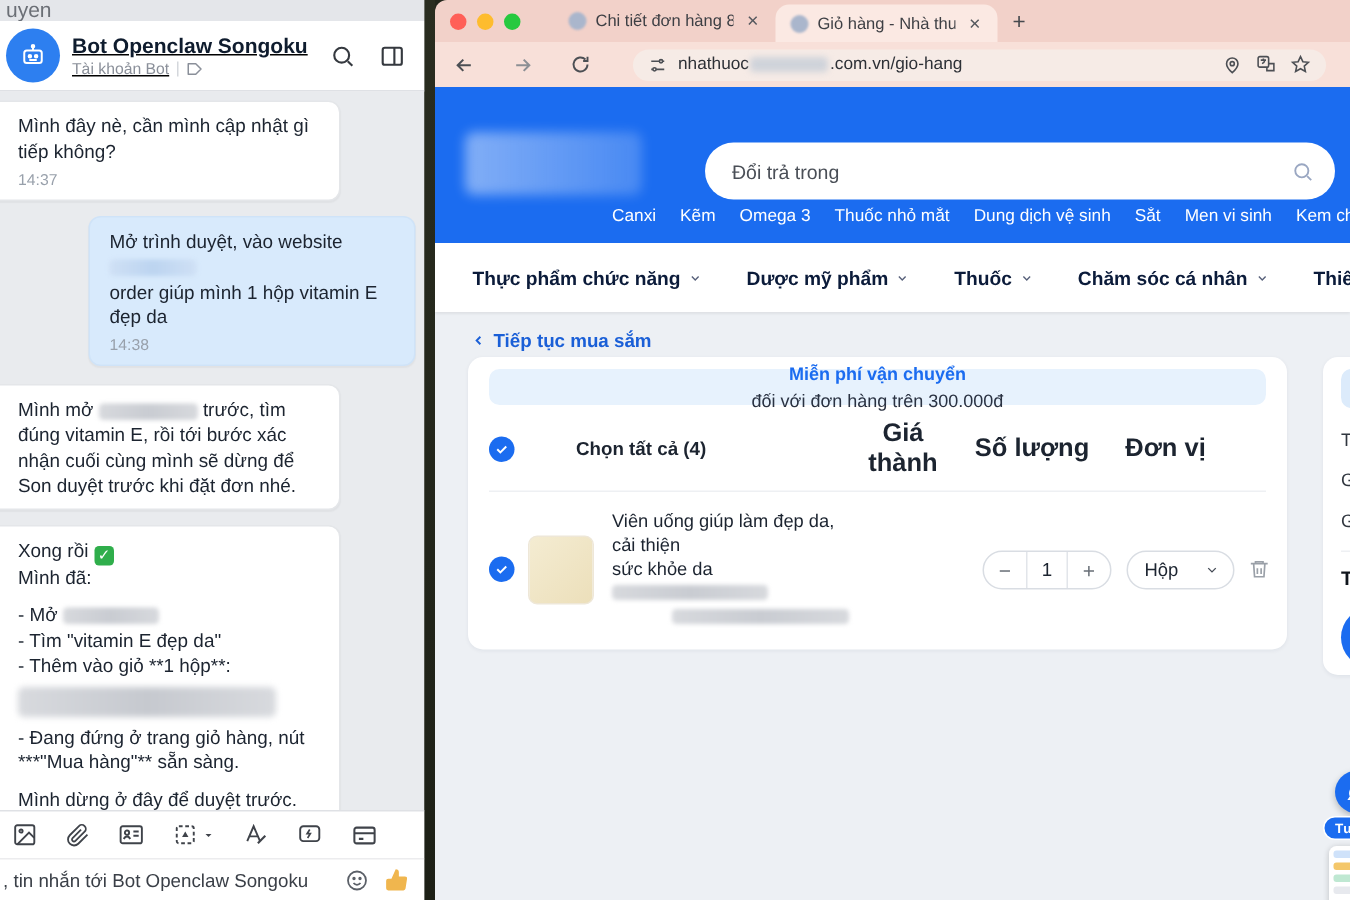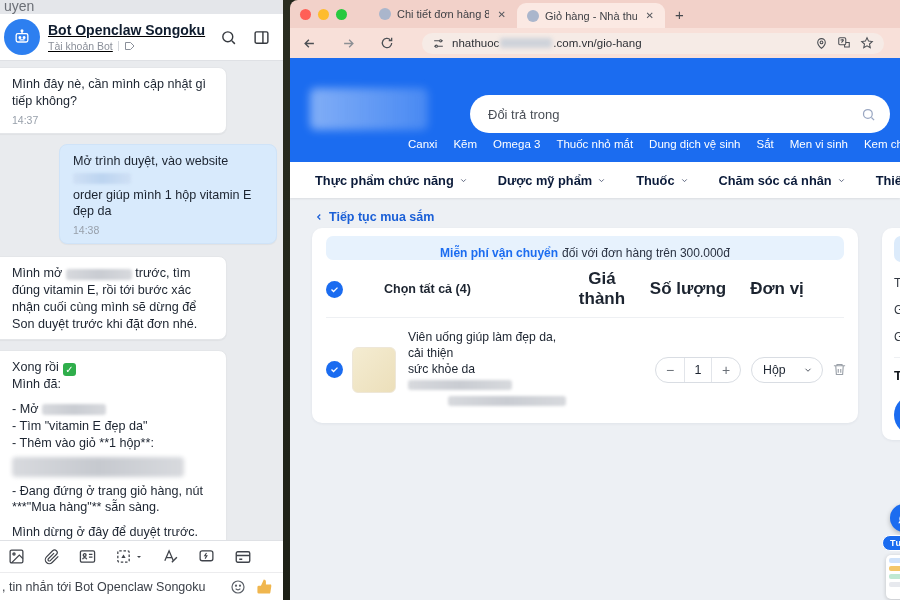--- a/index.html
+++ b/index.html
@@ -57,28 +57,28 @@
   .url-blur { display:inline-block; width:52px; height:10px; border-radius:3px; background:#cfd3da; filter:blur(2px); margin:0 1px; }
 
   
   .site { flex:1; display:flex; flex-direction:column; background:#edf0f4; overflow:hidden; }
   .site-header { height:104px; background:#1b6cf0; flex:0 0 auto; position:relative; }
   .logo-blur { position:absolute; left:20px; top:30px; width:118px; height:42px; border-radius:6px; background:linear-gradient(90deg,rgba(255,255,255,.45),rgba(255,255,255,.2)); filter:blur(4px); }
   .search-pill { position:absolute; left:180px; top:37px; width:420px; height:38px; background:#fff; border-radius:19px; display:flex; align-items:center; padding:0 14px 0 18px; cursor:text; }
   .search-pill .s-text { flex:1; font-size:13px; color:#4a4f57; }
   .quicklinks { position:absolute; left:118px; right:0; top:80px; display:flex; gap:16px; font-size:11.5px; color:#fff; white-space:nowrap; overflow:hidden; }
   .quicklinks span { cursor:pointer; }
-  .catbar { height:36px; background:#fff; box-shadow:0 1px 2px rgba(0,0,0,.08); display:flex; align-items:center; gap:30px; padding:0 12px 0 25px; font-size:12.8px; font-weight:bold; color:#0b1b3a; white-space:nowrap; flex:0 0 auto; overflow:hidden; }
+  .catbar { height:46px; background:#fff; box-shadow:0 1px 2px rgba(0,0,0,.08); display:flex; align-items:center; gap:30px; padding:0 12px 0 25px; font-size:12.8px; font-weight:bold; color:#0b1b3a; white-space:nowrap; flex:0 0 auto; overflow:hidden; }
   .cat-item { display:flex; align-items:center; gap:5px; cursor:pointer; }
   .chev { color:#57607a; }
   .page { flex:1; position:relative; overflow:hidden; }
   .back-link { position:absolute; left:24px; top:12px; font-size:12.5px; font-weight:bold; color:#1a5fd7; display:flex; align-items:center; gap:5px; cursor:pointer; }
 
   .cart-card { position:absolute; left:22px; top:30px; width:546px; background:#fff; border-radius:10px; padding:8px 14px 14px 14px; box-shadow:0 1px 3px rgba(15,30,60,.06); }
-  .freeship { height:24px; background:#e7f2fd; border-radius:7px; display:flex; align-items:flex-end; justify-content:center; font-size:12px; color:#2a3242; gap:4px; }
+  .freeship { height:24px; background:#e7f2fd; border-radius:7px; display:flex; align-items:center; justify-content:center; font-size:12px; color:#2a3242; gap:4px;flex-direction:column; }
   .freeship b { color:#1b6cf0; }
   .cart-grid { display:grid; grid-template-columns:26px 46px 1fr 76px 96px 82px 26px; align-items:center; }
   .cart-head { padding:9px 0 8px 0; border-bottom:1px solid #eef0f3; }
   .selall-label { grid-column:3; font-size:12.5px; font-weight:bold; color:#1c2430; margin-left:-14px; }
   .colh { font-size:17px; font-weight:bold; color:#1c2430; text-align:center; }
   .check-circle { width:17px; height:17px; border-radius:50%; background:#1b6cf0; display:flex; align-items:center; justify-content:center; color:#fff; cursor:pointer; flex:0 0 auto; }
   .cart-item { padding-top:12px; }
   .prod-img { width:44px; height:46px; border-radius:6px; border:1px solid #eee7d8; background:linear-gradient(135deg,#f4ecd2,#ecdfba); filter:blur(.5px); cursor:pointer; }
   .prod-name { font-size:12.2px; color:#1c2430; line-height:1.3; padding:0 8px 0 10px; }
   .price-blur { width:56px; height:16px; border-radius:4px; background:#dbe7f7; filter:blur(2px); margin:0 auto; }

